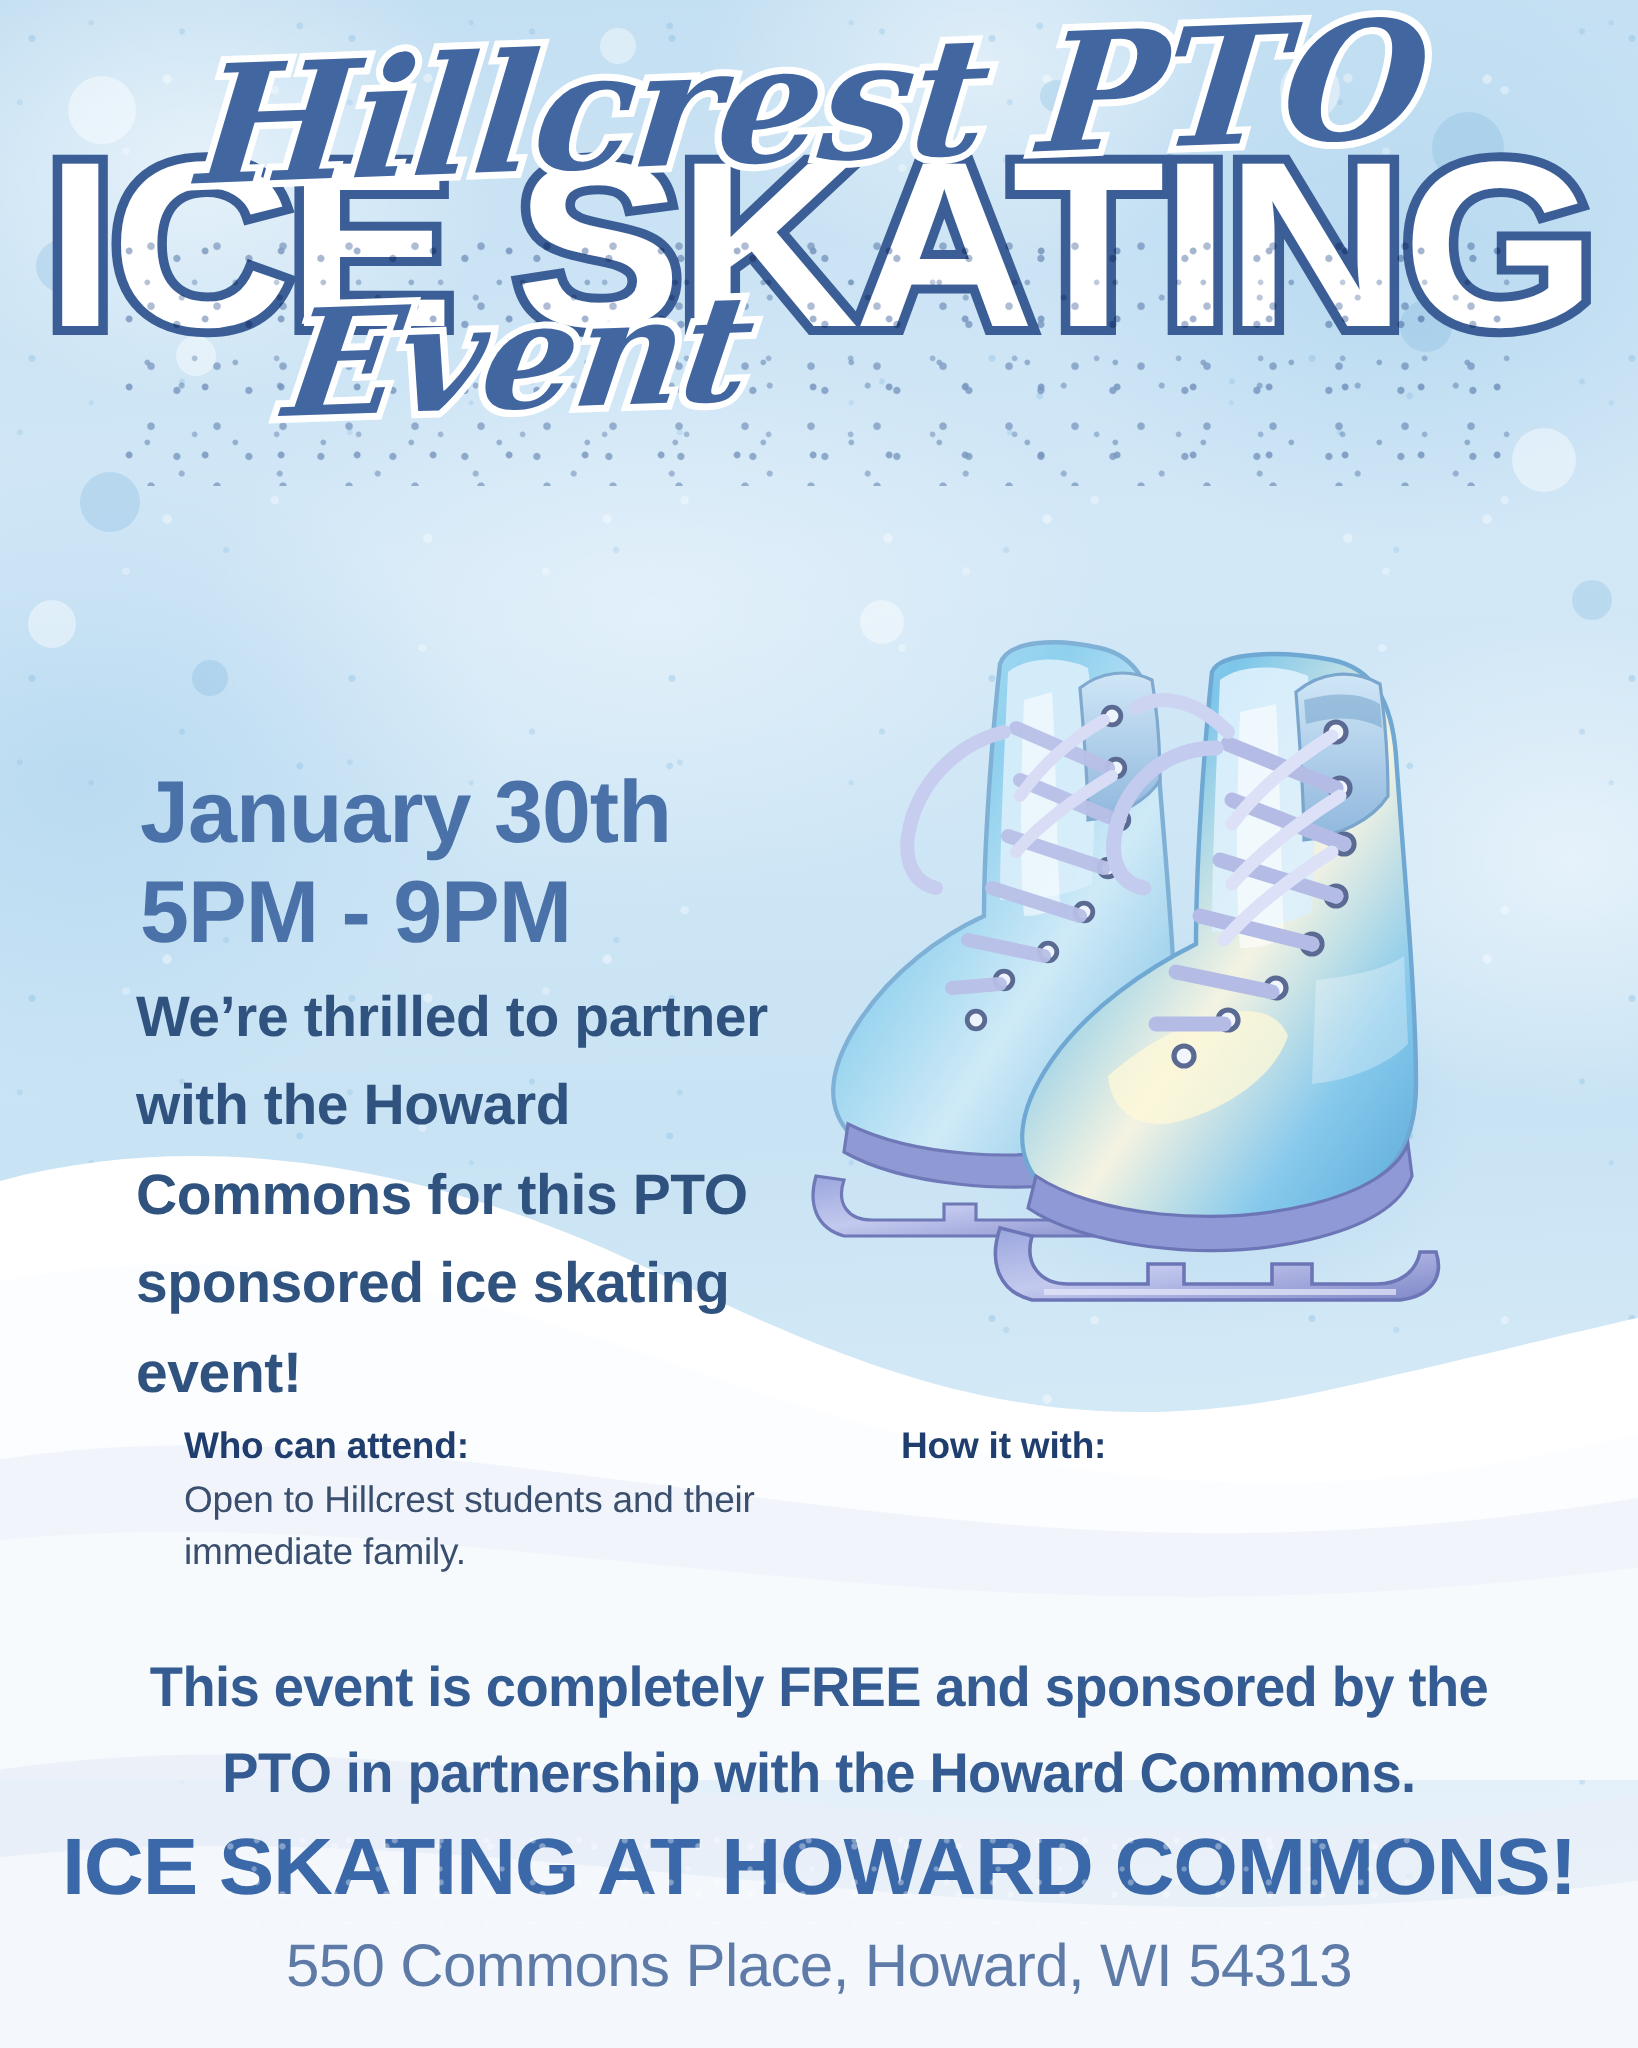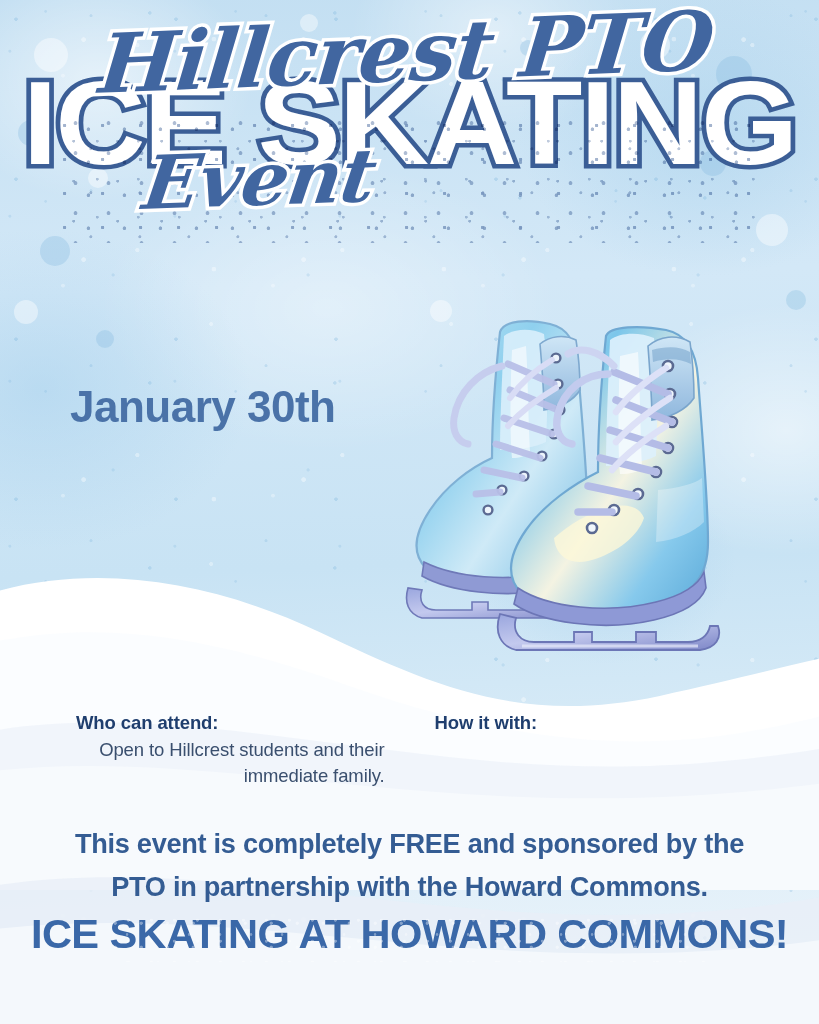--- a/index.html
+++ b/index.html
@@ -184,35 +184,34 @@
   
   .cols {
     position: absolute;
     left: 0; right: 0; top: 712px;
     z-index: 6;
     display: flex;
     padding: 0 76px;
     box-sizing: border-box;
     gap: 28px;
   }
-  .col { width: 50%; }
+  .col { width: 50%; margin-left: 16px; }
   .col h4 {
     margin: 0 0 3px 0;
     font-size: 18.5px;
     font-weight: bold;
     color: #1F3E6E;
     letter-spacing: -.1px;
   }
   .col p {
     margin: 0;
     font-size: 18.5px;
     line-height: 1.4;
     color: #3A4F6E;
     letter-spacing: -.1px;
-    text-align: right;
   }
   .col p b { color: #1F3E6E; font-weight: bold; }
   .col-right { padding-left: 22px; }
 
   
   .free {
     position: absolute;
     left: 0; right: 0; top: 823px;
     z-index: 6;
     text-align: center;
@@ -446,31 +445,34 @@
         <path d="M12,324 C6,342 12,356 28,360 L212,360 C228,358 234,348 230,336
                  L222,336 C220,346 212,352 200,352 L168,352 L168,342 L148,342 L148,352
                  L104,352 L104,342 L86,342 L86,352 L46,352 C32,352 24,342 28,328 Z" fill="url(#blade)" stroke="#6c76b6" stroke-width="1.8"></path>
         <path d="M34,356 L210,356" stroke="#e8ebfb" stroke-width="3" opacity=".7"></path>
       </g>
     </svg>
   </div>
 
   <div class="date-block">
     <div>January 30th</div>
-  </div>
-
+    <div>5PM - 9PM</div>
+  </div>
+
+  <div class="intro">We’re thrilled to partner with the Howard Commons for this PTO sponsored ice skating event!</div>
 
   <div class="cols">
     <div class="col">
       <h4>Who can attend:</h4>
       <p>Open to Hillcrest students and their immediate family.</p>
     </div>
     <div class="col col-right">
       <h4>How it with:</h4>
     </div>
   </div>
 
   <div class="free">This event is completely FREE and sponsored by the PTO in partnership with the Howard Commons.</div>
 
   <div class="footer-head">ICE SKATING AT HOWARD COMMONS!</div>
   <div class="footer-grain"></div>
+  <div class="footer-addr">550 Commons Place, Howard, WI 54313</div>
 
 </div>
 
 </body></html>

